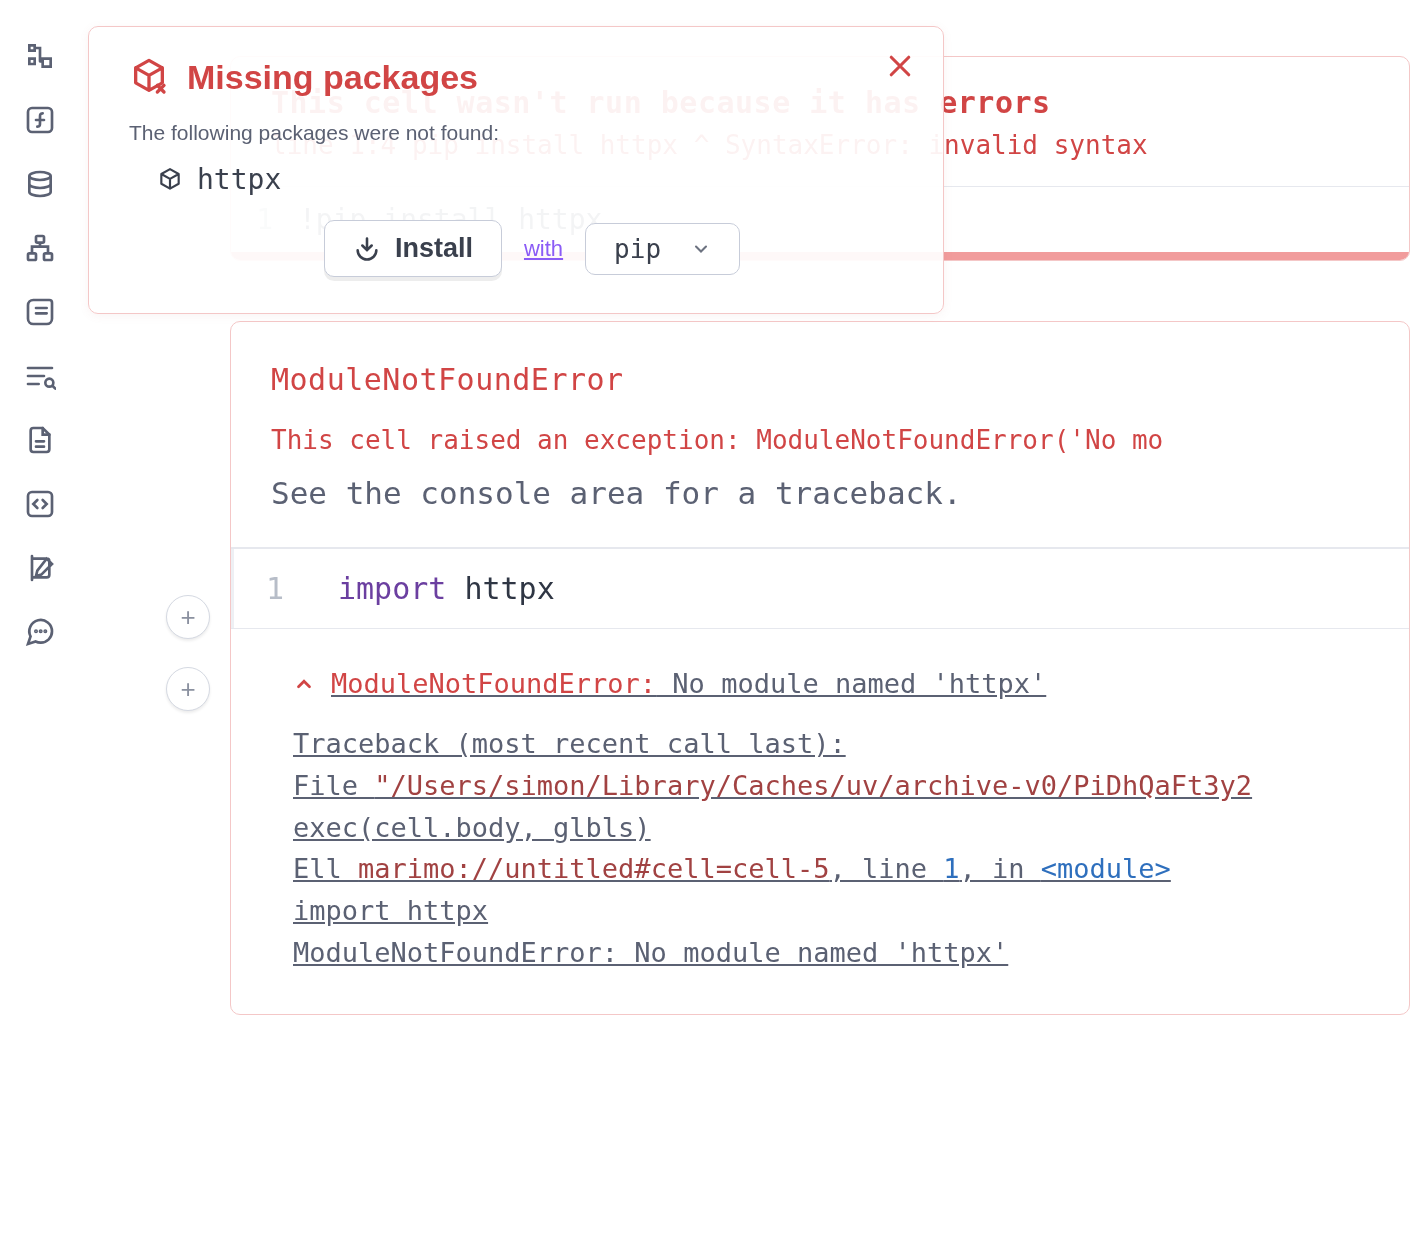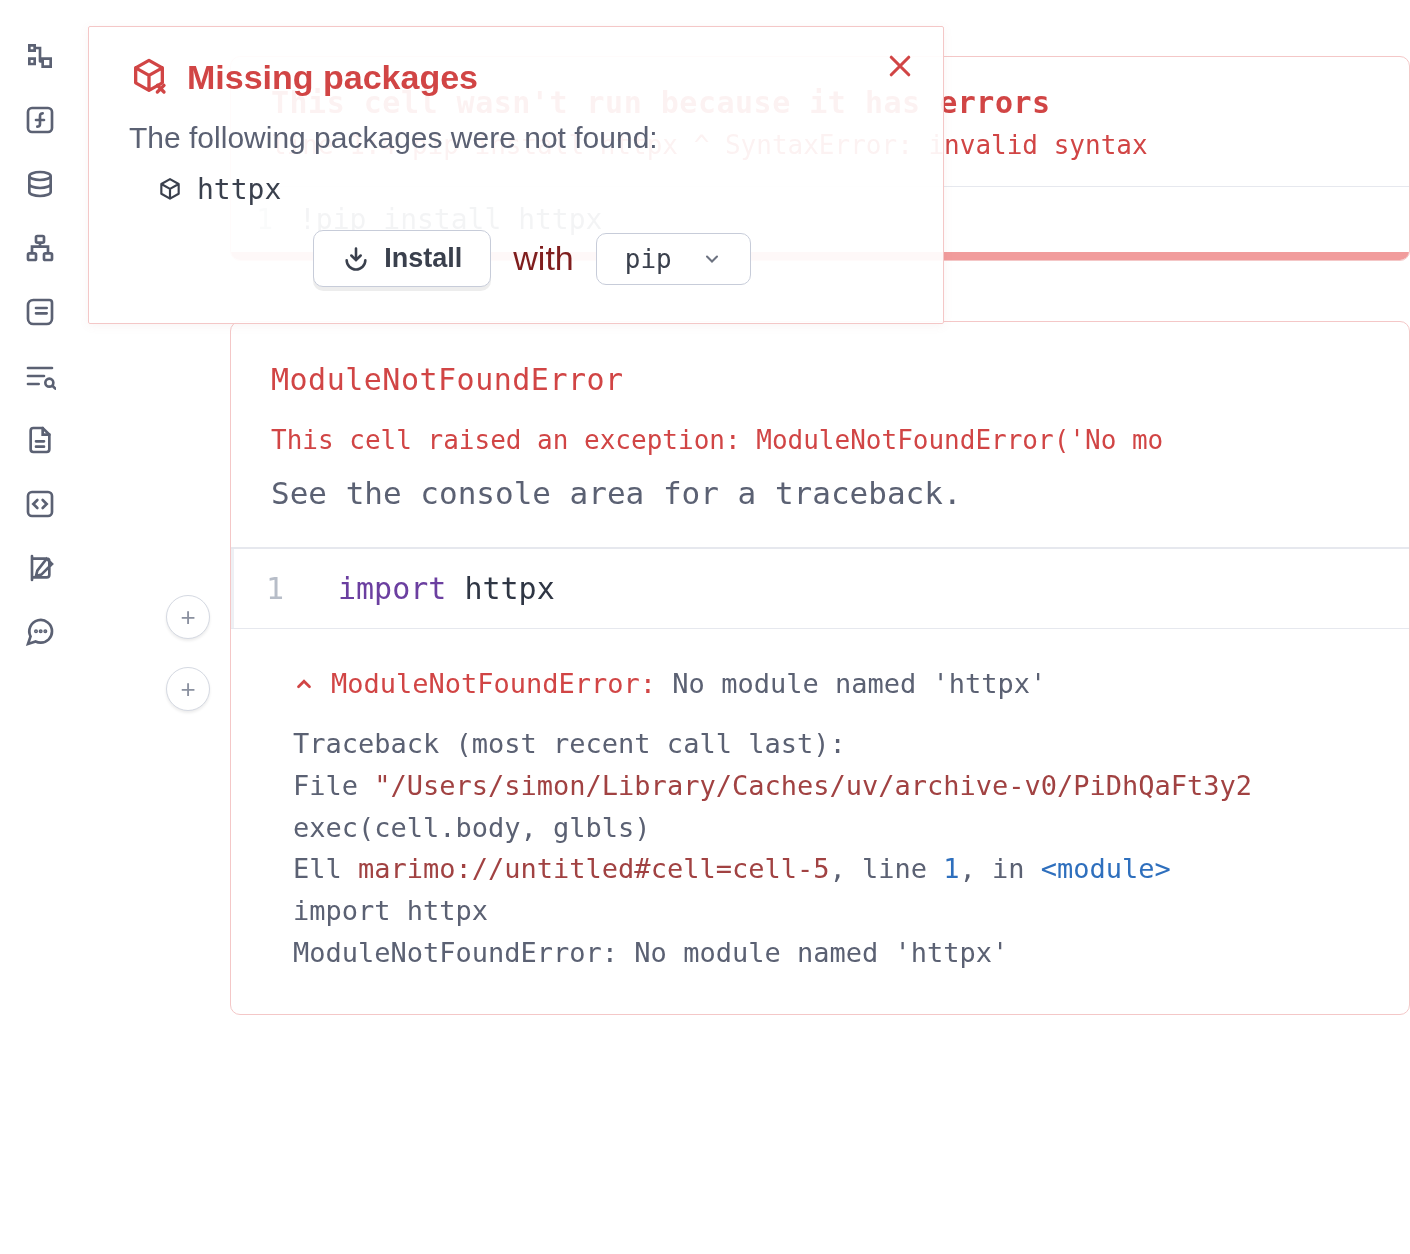--- a/index.html
+++ b/index.html
@@ -35,53 +35,53 @@
   .cell2 .hdr { padding: 40px 40px 0 40px; }
   .cell2 .hdr .title { font-family: ui-monospace, Menlo, Consolas, monospace; color: #d14545; font-weight: 400; font-size: 30px; letter-spacing: 0.5px; }
   .cell2 .msg1 { font-family: ui-monospace, Menlo, Consolas, monospace; color: #d14545; font-size: 26px; padding: 28px 40px 8px 40px; white-space: nowrap; }
   .cell2 .msg2 { font-family: ui-monospace, Menlo, Consolas, monospace; color: #5b6173; font-size: 31px; padding: 12px 20px 36px 40px; }
   .cell2 .hr { height: 2px; background: #e6e8ee; }
   .cell2 .code-row { display: flex; align-items: center; padding: 22px 30px; gap: 30px; font-family: ui-monospace, Menlo, Consolas, monospace; font-size: 30px; border-left: 3px solid #eef0f4; }
   .cell2 .ln { color: #b7bdc8; width: 20px; text-align: right; }
   .tok-kw { color: #6b3fa0; font-weight: 400; margin-left: 24px; }
   .tok-plain { color: #2f3644; }
   .cell2 .hr2 { height: 1px; background: #e6e8ee; }
-  .traceback { padding: 34px 40px 40px 62px; font-family: ui-monospace, Menlo, Consolas, monospace; font-size: 27px; line-height: 1.55; color: #5b6173; white-space: nowrap; }
+  .traceback { padding: 34px 40px 40px 62px; font-family: ui-monospace, Menlo, Consolas, monospace; font-size: 27px; line-height: 1.55; color: #5b6173; white-space: nowrap; text-decoration: underline; }
   .traceback .err-line { display: flex; align-items: center; gap: 16px; margin-bottom: 18px; }
   .chev { color: #d14545; }
   .err-red { color: #d14545; }
   .tb-path { color: #a14242; }
   .tb-num { color: #2e6fbd; }
   .tb-cell { color: #a14242; }
   .tb-tag { color: #2e6fbd; }
 
   
   .addbtns { position: absolute; left: 166px; top: 595px; display: flex; flex-direction: column; gap: 28px; }
   .round { width: 44px; height: 44px; border: 1.5px solid #d5d9e2; border-radius: 50%; background: #fff; display: flex; align-items: center; justify-content: center; color: #8b91a0; font-size: 26px; box-shadow: 0 2px 3px rgba(0,0,0,.08); cursor: pointer; }
 
   
   .modal {
     position: absolute; left: 88px; top: 26px; width: 856px;
-    border: 1.5px solid #f4c7c7; border-radius: 2px; background: rgba(255,255,255,0.93);
+    border: 1.5px solid #f4c7c7; border-radius: 10px; background: rgba(255,255,255,0.93);
     padding: 30px 40px 36px 40px; box-shadow: 0 2px 10px rgba(180,120,120,.08);
     backdrop-filter: blur(0.5px);
   }
   .modal .mtitle-row { display: flex; align-items: center; gap: 18px; }
   .modal .mtitle { color: #d14545; font-weight: 700; font-size: 34px; }
   .modal .close { position: absolute; right: 28px; top: 24px; color: #d14545; font-size: 34px; cursor: pointer; }
-  .modal .msub { font-size: 30px; color: #5b6173; margin-top: 24px; }
+  .modal .msub { font-size: 21px; color: #5b6173; margin-top: 24px; }
   .modal .pkg-row { display: flex; align-items: center; gap: 14px; margin: 18px 0 24px 28px; color: #3a404d; font-family: ui-monospace, Menlo, Consolas, monospace; font-size: 28px; }
   .modal .actions { display: flex; align-items: center; gap: 22px; justify-content: center; margin-top: 10px; }
   .install-btn {
     display: flex; align-items: center; gap: 14px; padding: 12px 28px;
     border: 1.5px solid #c7ccd9; border-radius: 10px; background: #fff;
     font-size: 27px; font-weight: 700; color: #3a404d;
     box-shadow: 0 4px 0 rgba(0,0,0,.07); cursor: pointer; margin-left: 32px;
   }
-  .with-label { font-size: 34px; color: #7f1d1d; }
+  .with-label { font-size: 22px; color: #8b5cf6; text-decoration: underline; }
   .select {
     display: flex; align-items: center; gap: 30px; padding: 10px 28px;
     border: 1.5px solid #c7ccd9; border-radius: 10px; background: #fff;
     font-family: ui-monospace, Menlo, Consolas, monospace; font-size: 26px; color: #3a404d; cursor: pointer;
   }
   .select .chev-down { color: #6c7280; }
 
   svg { display: block; }
 </style>
 </head>

